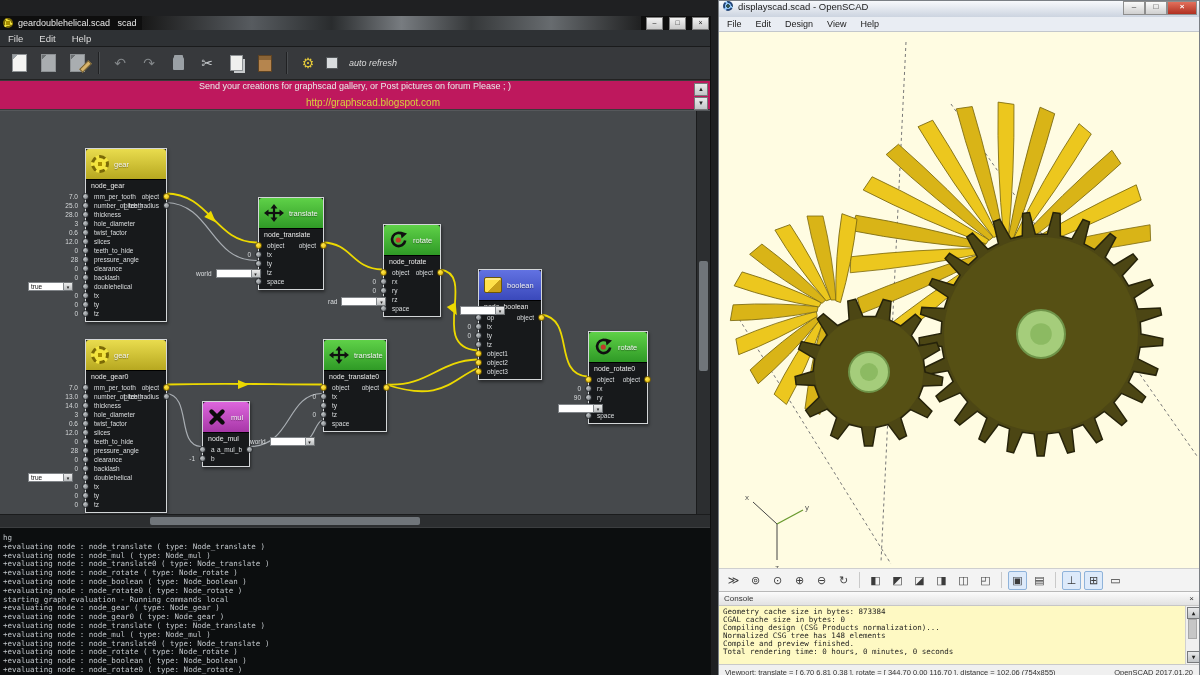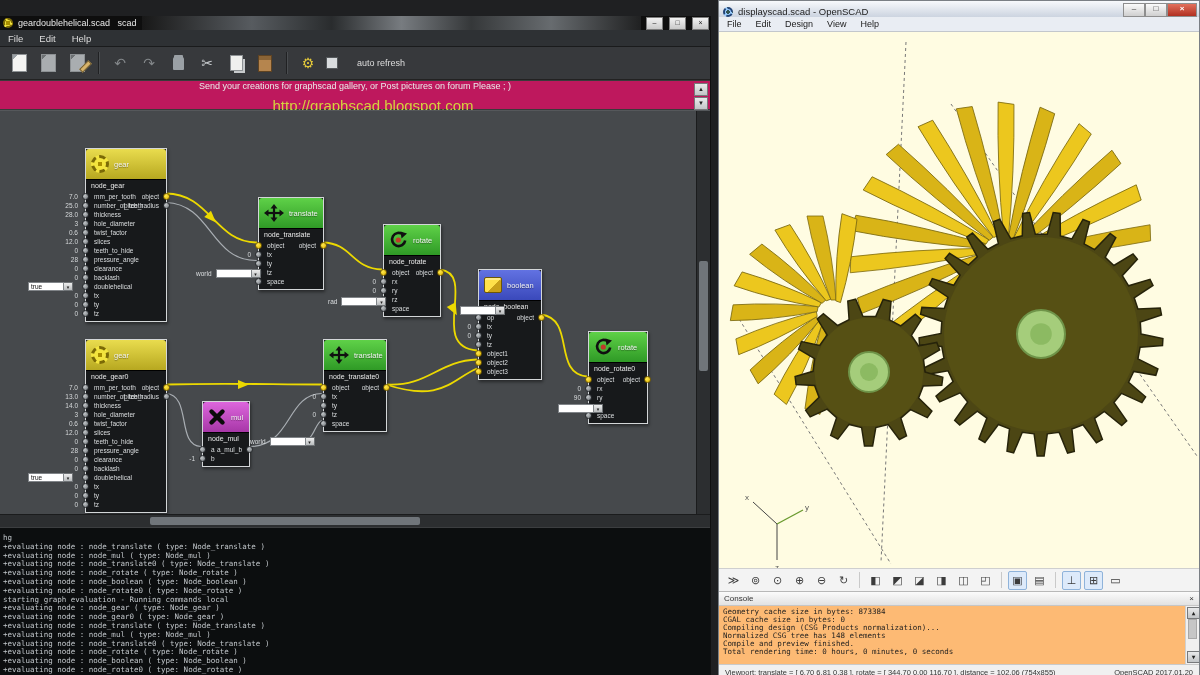--- a/index.html
+++ b/index.html
@@ -16,24 +16,24 @@
   .tbsep{width:1px;height:22px;background:#202123;box-shadow:1px 0 0 #4a4d50;margin:0 3px;}
   .sh-page{width:13px;height:16px;background:linear-gradient(135deg,#9aa0a5 3px,#f4f4f2 0);border:1px solid #8d9194;}
   .sh-page.gray{background:linear-gradient(135deg,#6d7174 3px,#a9adb0 0);}
   .sh-pencil{position:relative;}
   .sh-pencil:after{content:"";position:absolute;right:-4px;bottom:-2px;width:3px;height:11px;background:#d8b36a;border:1px solid #6d5a30;transform:rotate(45deg);}
   .sh-trash{width:11px;height:13px;background:#9aa0a5;border-radius:2px 2px 1px 1px;box-shadow:0 -3px 0 -1px #9aa0a5;}
   .sh-copy{width:11px;height:14px;background:#f0f0ee;border:1px solid #8d9194;box-shadow:3px 3px 0 -1px #c7cacc;}
   .sh-paste{width:12px;height:15px;background:#b5854e;border:1px solid #5f4322;box-shadow:inset 0 4px 0 #8a6436;}
   .gear-tb{color:#e4c93a !important;}
   .cb{width:10px;height:10px;background:#d9dcde;border:1px solid #55595c;display:inline-block;}
-  .tb-label{color:#dddddd;font-size:9px;margin-left:12px;}
+  .tb-label{color:#dddddd;font-size:9px;margin-left:4px;font-style:italic;}
   .gs-banner{height:28px;background:#be185d;border:1px solid #3a3a3a;border-left:none;border-right:none;display:flex;align-items:center;gap:6px;padding:0 8px;position:relative;flex-direction:column;}
   .banner-text{color:#eaeaea;font-size:9px;}
-  .banner-link{color:#d5d23e;font-size:15px;text-decoration:underline;padding-left:36px;}
+  .banner-link{color:#d5d23e;font-size:10px;padding-left:36px;}
   .banner-counter{color:#35f03a;font-family:"DejaVu Sans Mono",monospace;font-weight:bold;font-size:14px;letter-spacing:1px;text-shadow:0 0 3px #1a8a1d;}
   .banner-scroll{position:absolute;right:2px;top:2px;display:flex;flex-direction:column;gap:1px;}
   .mini-btn{width:12px;height:11px;background:linear-gradient(#e9eaeb,#c2c5c7);border:1px solid #77797b;font-size:6px;line-height:10px;text-align:center;color:#222;}
   
   #gs-canvas{position:relative;height:403px;background:#46494c;overflow:hidden;border-top:1px solid #55585b;}
   .wires{position:absolute;left:0;top:0;}
   .node{position:absolute;background:#17191b;border:1px solid #d3d6d8;border-radius:0;box-shadow:1px 2px 3px rgba(0,0,0,.45);}
   .node-header{height:30px;border-bottom:1px solid #000;border-radius:3px 3px 0 0;display:flex;align-items:center;gap:5px;padding-left:5px;}
   .hdr-yellow{background:linear-gradient(#e9dc4e,#b7a820);}
   .hdr-green{background:linear-gradient(#5fd148,#2f9a26);}
@@ -56,32 +56,32 @@
   .gicon{width:18px;height:18px;border-radius:50%;border:3px dashed #7b6a06;box-sizing:border-box;background:radial-gradient(circle,#a78d00 0 2.5px,#f3e43e 2.5px);}
   .cube{width:16px;height:14px;background:linear-gradient(135deg,#ffe14a 0 55%,#c9a119 55%);border:1px solid #6d5708;border-radius:2px;box-shadow:inset 0 2px 0 rgba(255,255,255,.35);}
   .node-icon{display:flex;align-items:center;justify-content:center;}
   .vscroll{position:absolute;right:0;top:0;width:13px;height:100%;background:#2c2e30;border-left:1px solid #1b1c1d;}
   .vslider{position:absolute;left:2px;right:2px;top:150px;height:110px;background:#70757a;border-radius:2px;}
   .hscroll{height:12px;background:#2c2e30;border-top:1px solid #1b1c1d;position:relative;}
   .hslider{position:absolute;top:2px;height:8px;left:150px;width:270px;background:#70757a;border-radius:2px;}
   #gs-log{height:155px;background:#0c0e0f;color:#c2c7cb;font-family:"DejaVu Sans Mono",monospace;font-size:7.5px;line-height:8.8px;padding:6px 0 0 3px;overflow:hidden;border-top:1px solid #3c3e40;}
   
   #os{position:absolute;left:718px;top:0;width:482px;height:675px;background:#ececec;border:1px solid #7a7f85;box-sizing:border-box;}
-  .os-titlebar{height:16px;background:linear-gradient(#f7f9fc,#ccd4e0);display:flex;align-items:flex-end;gap:5px;font-size:9.5px;color:#1c1c1c;padding-left:4px;}
+  .os-titlebar{height:16px;background:linear-gradient(#f7f9fc,#ccd4e0);display:flex;align-items:flex-start;gap:5px;font-size:9.5px;color:#1c1c1c;padding-left:4px;}
   .os-btns{margin-left:auto;display:flex;margin-right:2px;}
   .os-btn{width:20px;height:12px;background:linear-gradient(#fbfbfb,#cfcfcf);border:1px solid #8e8e8e;color:#333;font-size:8px;line-height:10px;text-align:center;}
   .os-btn.close{width:28px;background:linear-gradient(#e2705c,#b03021);color:#fff;font-weight:bold;}
   .os-menubar{height:14px;background:#e9edf3;border-bottom:1px solid #c3c7cc;display:flex;align-items:center;gap:14px;font-size:9px;color:#1a1a1a;padding-left:8px;}
   #os-viewport{position:relative;height:536px;background:#fffce2;overflow:hidden;}
   .os-viewtoolbar{height:22px;background:#f3f3f3;border-top:1px solid #cfcfcf;display:flex;align-items:center;gap:3px;padding-left:5px;}
   .vti{width:17px;height:17px;display:flex;align-items:center;justify-content:center;color:#3b3b3b;font-size:11px;border:1px solid transparent;}
   .vti.pressed{border:1px solid #8fb3da;background:#ddeafa;border-radius:2px;}
   .vtsep{width:1px;height:16px;background:#c9c9c9;margin:0 3px;}
   .os-console-hdr{height:13px;background:linear-gradient(#fbfbfb,#e2e2e2);border-top:1px solid #b8b8b8;border-bottom:1px solid #c6c6c6;display:flex;align-items:center;justify-content:space-between;font-size:8px;color:#333;padding:0 5px;}
-  #os-console{position:relative;height:56px;background:#fdba74;font-family:"DejaVu Sans Mono",monospace;font-size:7.5px;line-height:8px;color:#1e1e1e;padding:2px 16px 0 4px;overflow:hidden;}
+  #os-console{position:relative;height:56px;background:#fef9c3;font-family:"DejaVu Sans Mono",monospace;font-size:7.5px;line-height:8px;color:#1e1e1e;padding:2px 16px 0 4px;overflow:hidden;}
   .cscroll{position:absolute;right:0;top:0;width:13px;height:100%;background:#f0f0f0;border-left:1px solid #d0d0d0;}
   .cscroll .mini-btn{width:11px;height:10px;margin:1px;}
   .cslider{position:absolute;left:2px;right:2px;top:13px;height:18px;background:#c6c6c6;border:1px solid #a8a8a8;}
   .os-statusbar{height:15px;background:#f0f0f0;border-top:1px solid #c9c9c9;display:flex;justify-content:space-between;align-items:center;font-size:7.5px;color:#333;padding:0 6px;}
 </style>
 </head>
 <body>
 
 <div id="screen">
 

